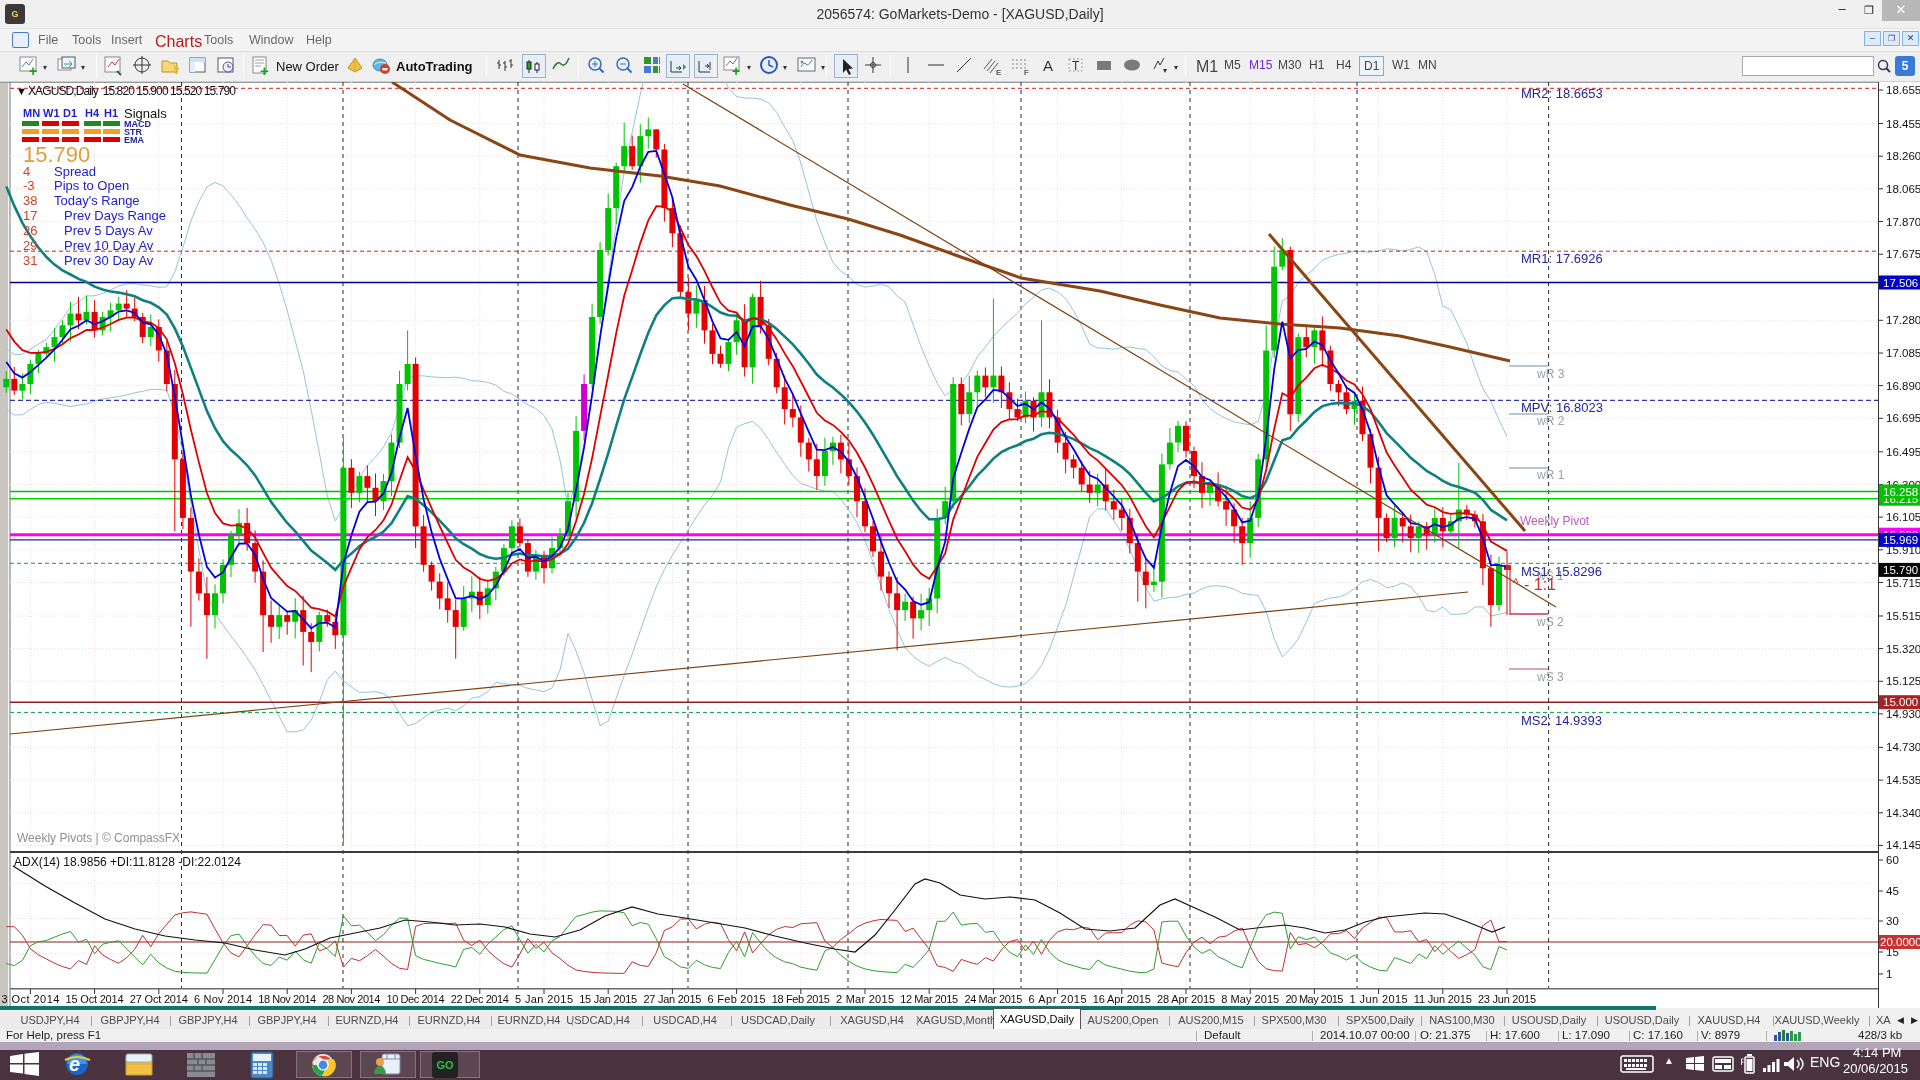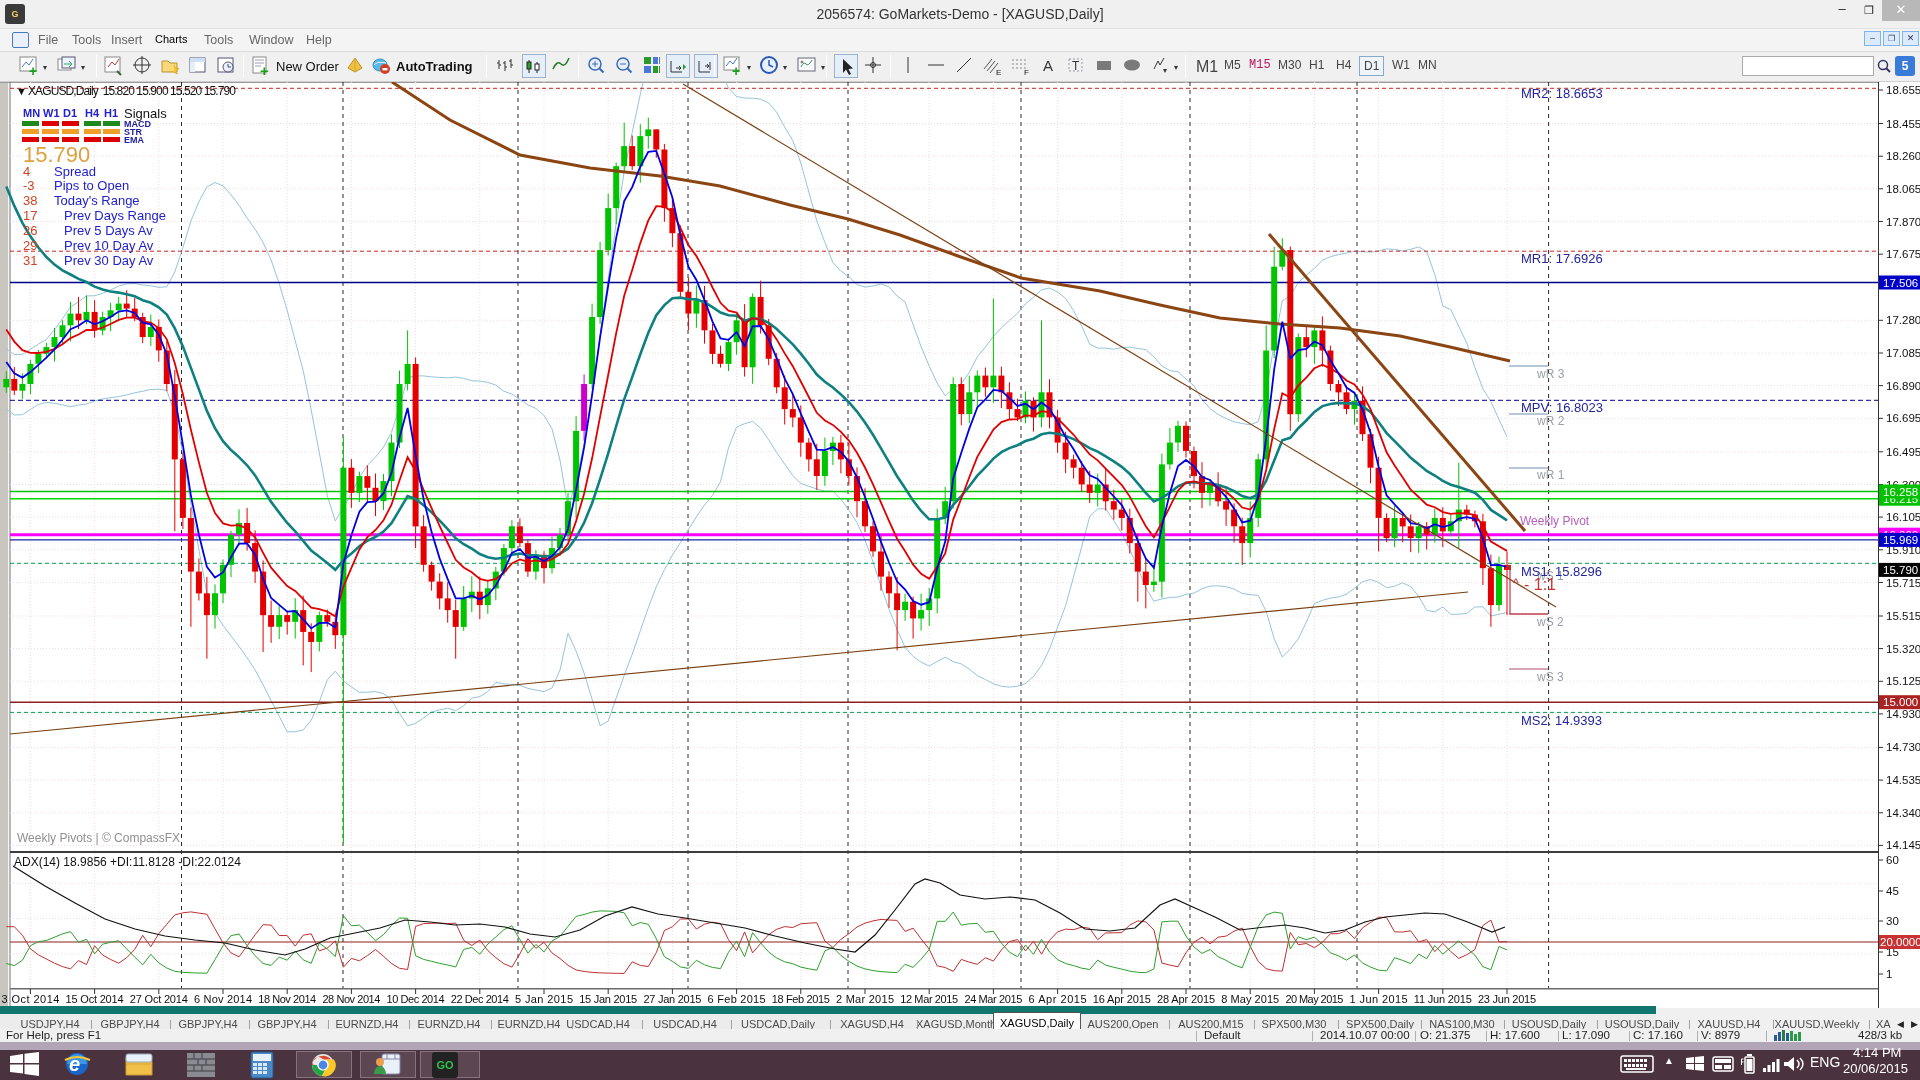--- a/index.html
+++ b/index.html
@@ -11,21 +11,21 @@
   <div class="abs" style="left:1828px;top:0px;width:28px;height:22px;text-align:center;font-size:13px;color:#222;line-height:18px">–</div>
   <div class="abs" style="left:1856px;top:0px;width:26px;height:22px;text-align:center;font-size:11px;color:#222;line-height:20px">❐</div>
   <div class="abs" style="left:1882px;top:0px;width:38px;height:21px;background:#b8b8b8;text-align:center;font-size:13px;color:#fff;line-height:20px">✕</div>
 </div>
 
 <div class="abs" style="left:0;top:29px;width:1920px;height:23px;background:#f4f4f4;border-bottom:1px solid #ddd">
   <div class="abs" style="left:12px;top:3px;width:17px;height:16px;border:1.5px solid #4a78c8;border-radius:2px;background:#e8f0fc"></div>
   <span class="abs" style="left:38px;top:4px;font-size:12.5px;color:#666">File</span>
   <span class="abs" style="left:72px;top:4px;font-size:12.5px;color:#666">Tools</span>
   <span class="abs" style="left:111px;top:4px;font-size:12.5px;color:#666">Insert</span>
-  <span class="abs" style="left:155px;top:4px;font-size:11px;color:#000000">Charts</span>
+  <span class="abs" style="left:155px;top:4px;font-size:16px;color:#b91c1c">Charts</span>
   <span class="abs" style="left:204px;top:4px;font-size:12.5px;color:#666">Tools</span>
   <span class="abs" style="left:249px;top:4px;font-size:12.5px;color:#666">Window</span>
   <span class="abs" style="left:306px;top:4px;font-size:12.5px;color:#666">Help</span>
   <div class="abs" style="left:1864px;top:2px;width:17px;height:15px;background:#dcebfc;border:1px solid #7eb4ea;font-size:9px;color:#336;text-align:center;line-height:13px">–</div>
   <div class="abs" style="left:1883px;top:2px;width:17px;height:15px;background:#dcebfc;border:1px solid #7eb4ea;font-size:8px;color:#336;text-align:center;line-height:13px">❐</div>
   <div class="abs" style="left:1902px;top:2px;width:17px;height:15px;background:#dcebfc;border:1px solid #7eb4ea;font-size:9px;color:#336;text-align:center;line-height:13px">✕</div>
 </div>
 
 <div class="abs" id="toolbar" style="left:0;top:52px;width:1920px;height:30px;background:#f0f0f0;border-bottom:1px solid #cfcfcf">
 <div class="abs" style="left:18px;top:2px;width:24px;height:24px;"><svg width="22" height="22" style="margin:1px">
@@ -179,21 +179,21 @@
         <ellipse cx="10" cy="10" rx="8" ry="5.5" fill="#7a7a7a"></ellipse>
       </svg></div>
     <div class="abs" style="left:1149px;top:2px;width:24px;height:24px;"><svg width="22" height="22" style="margin:1px">
         <path d="M4 14 l4-8 2 4 4-7" stroke="#333" fill="none"></path>
         <path d="M13 14 l4 0 -2 4 z" fill="#333"></path>
       </svg></div>
     <div class="abs" style="left:1174px;top:11px;font-size:8px;color:#333">▾</div>
     <div class="abs" style="left:1185px;top:3px;width:1px;height:22px;background:#d8d8d8;border-right:1px solid #fff"></div>
     <div class="abs" style="left:1192px;top:4px;padding:2px 4px;font-size:16px;color:#444;">M1</div>
     <div class="abs" style="left:1220px;top:4px;padding:2px 4px;font-size:12px;color:#444;">M5</div>
-    <div class="abs" style="left:1245px;top:4px;padding:2px 4px;font-size:12px;color:#be185d;font-family:Liberation Mono, monospace;">M15</div>
+    <div class="abs" style="left:1245px;top:4px;padding:2px 4px;font-size:12px;color:#6d28d9;">M15</div>
     <div class="abs" style="left:1274px;top:4px;padding:2px 4px;font-size:12px;color:#444;">M30</div>
     <div class="abs" style="left:1305px;top:4px;padding:2px 4px;font-size:12px;color:#444;">H1</div>
     <div class="abs" style="left:1332px;top:4px;padding:2px 4px;font-size:12px;color:#444;">H4</div>
     <div class="abs" style="left:1359px;top:4px;padding:2px 4px;font-size:12px;color:#444;border:1px solid #8aa8c8;background:#eef4fa;">D1</div>
     <div class="abs" style="left:1388px;top:4px;padding:2px 4px;font-size:12px;color:#444;">W1</div>
     <div class="abs" style="left:1414px;top:4px;padding:2px 4px;font-size:12px;color:#444;">MN</div>
     <div class="abs" style="left:1742px;top:4px;width:132px;height:20px;background:#fff;border:1px solid #aaa"></div>
     <svg class="abs" style="left:1876px;top:6px" width="16" height="16">
       <circle cx="7" cy="7" r="4.5" fill="none" stroke="#336" stroke-width="1.5"></circle>
       <path d="M10 10 l4 4" stroke="#336" stroke-width="2"></path>
@@ -848,21 +848,21 @@
     <line x1="1314.4" y1="989" x2="1314.4" y2="994" stroke="#333" stroke-width="1"></line>
     <text x="1314.4" y="1003" font-size="11" fill="#111" text-anchor="middle" textLength="58">20 May 2015</text>
     <line x1="1378.6" y1="989" x2="1378.6" y2="994" stroke="#333" stroke-width="1"></line>
     <text x="1378.6" y="1003" font-size="11" fill="#111" text-anchor="middle" textLength="58">1 Jun 2015</text>
     <line x1="1442.8" y1="989" x2="1442.8" y2="994" stroke="#333" stroke-width="1"></line>
     <text x="1442.8" y="1003" font-size="11" fill="#111" text-anchor="middle" textLength="58">11 Jun 2015</text>
     <line x1="1507.0" y1="989" x2="1507.0" y2="994" stroke="#333" stroke-width="1"></line>
     <text x="1507.0" y="1003" font-size="11" fill="#111" text-anchor="middle" textLength="58">23 Jun 2015</text>
   </svg>
 
-<div class="abs" style="left:0;top:1006px;width:1656px;height:23px;background:#ececec;border-top:8px solid #0f766e;font-size:11px;color:#4a4a4a">
+<div class="abs" style="left:0;top:1006px;width:1656px;height:23px;background:#ececec;border-top:4px solid #0f766e;font-size:11px;color:#4a4a4a">
 <span class="abs" style="left:50px;top:4px;transform:translateX(-50%)">USDJPY,H4</span>
     <span class="abs" style="left:130px;top:4px;transform:translateX(-50%)">GBPJPY,H4</span>
     <span class="abs" style="left:208px;top:4px;transform:translateX(-50%)">GBPJPY,H4</span>
     <span class="abs" style="left:287px;top:4px;transform:translateX(-50%)">GBPJPY,H4</span>
     <span class="abs" style="left:367px;top:4px;transform:translateX(-50%)">EURNZD,H4</span>
     <span class="abs" style="left:449px;top:4px;transform:translateX(-50%)">EURNZD,H4</span>
     <span class="abs" style="left:529px;top:4px;transform:translateX(-50%)">EURNZD,H4</span>
     <span class="abs" style="left:598px;top:4px;transform:translateX(-50%)">USDCAD,H4</span>
     <span class="abs" style="left:685px;top:4px;transform:translateX(-50%)">USDCAD,H4</span>
     <span class="abs" style="left:778px;top:4px;transform:translateX(-50%)">USDCAD,Daily</span>

